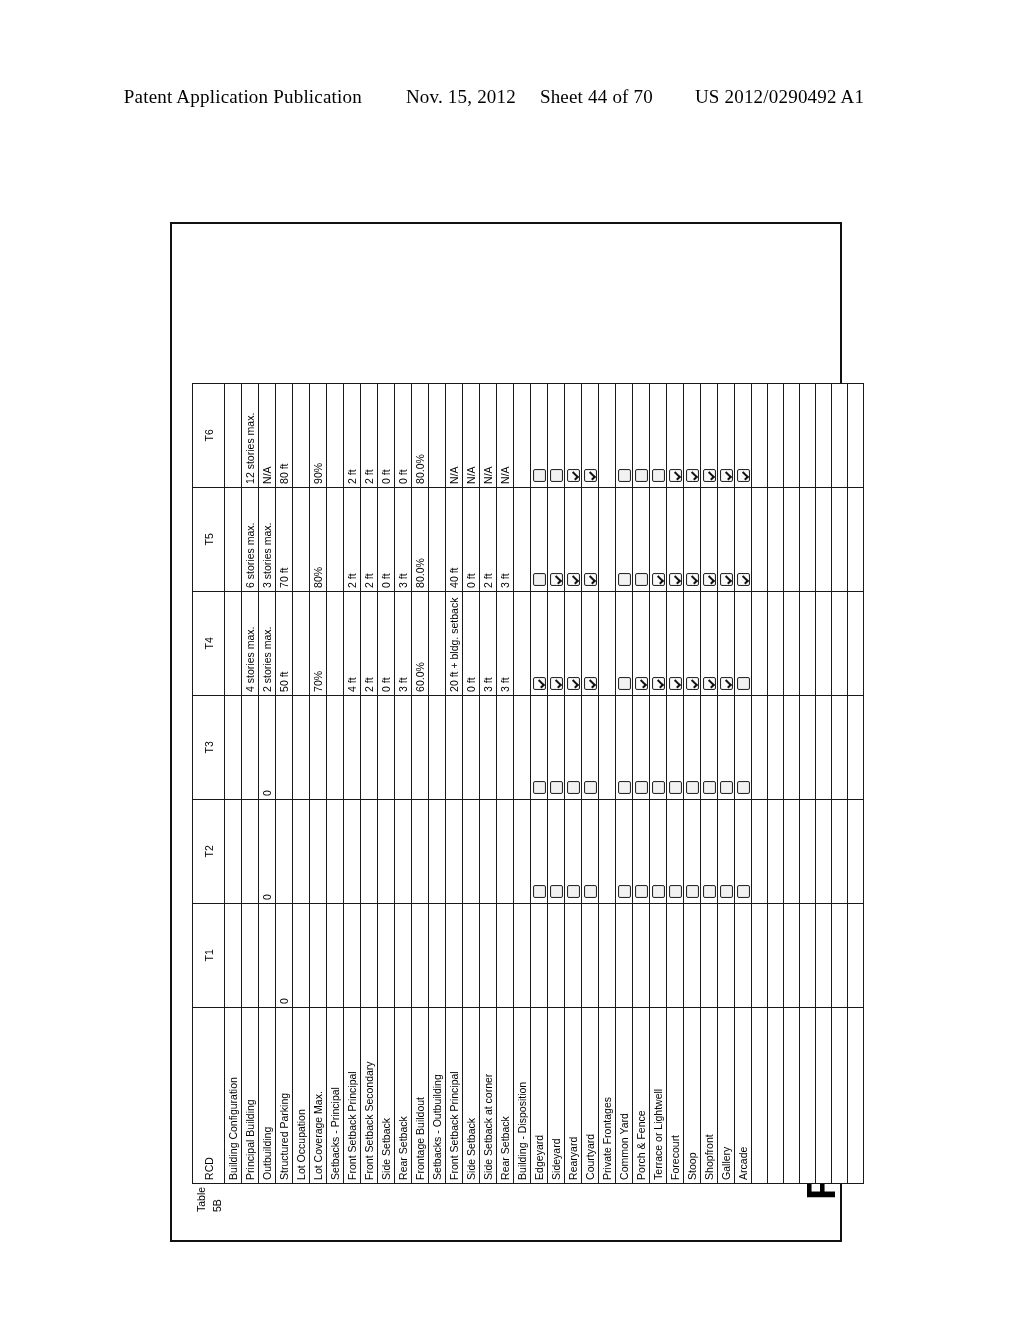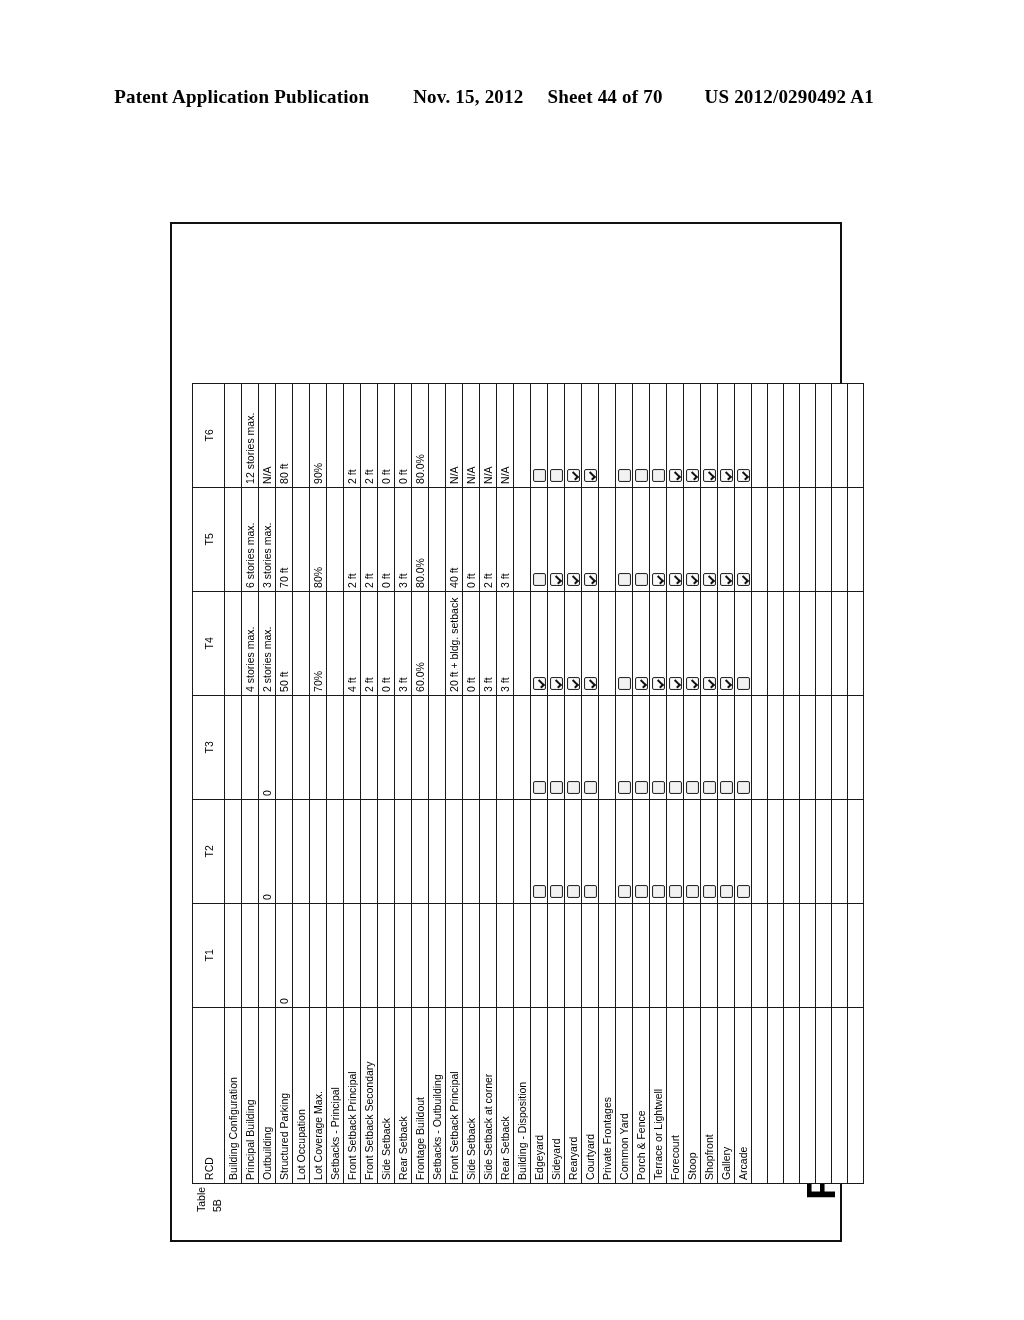--- a/index.html
+++ b/index.html
@@ -9,21 +9,21 @@
     font-family:"Liberation Sans", sans-serif;
     color:#000;
     overflow:hidden;
     position:relative;
   }
   
   #page-header{
     position:absolute;left:0;top:86px;width:988px;
     text-align:center;
     font-family:"Liberation Serif", serif;
-    font-weight:bold;
+    font-weight:normal;
     font-size:19px;
     letter-spacing:.2px;
     white-space:nowrap;
   }
   #page-header span{display:inline-block;vertical-align:baseline;}
   .hdr-gap1{width:34px;}
   .hdr-gap2{width:14px;}
   .hdr-gap3{width:32px;}
 
   

